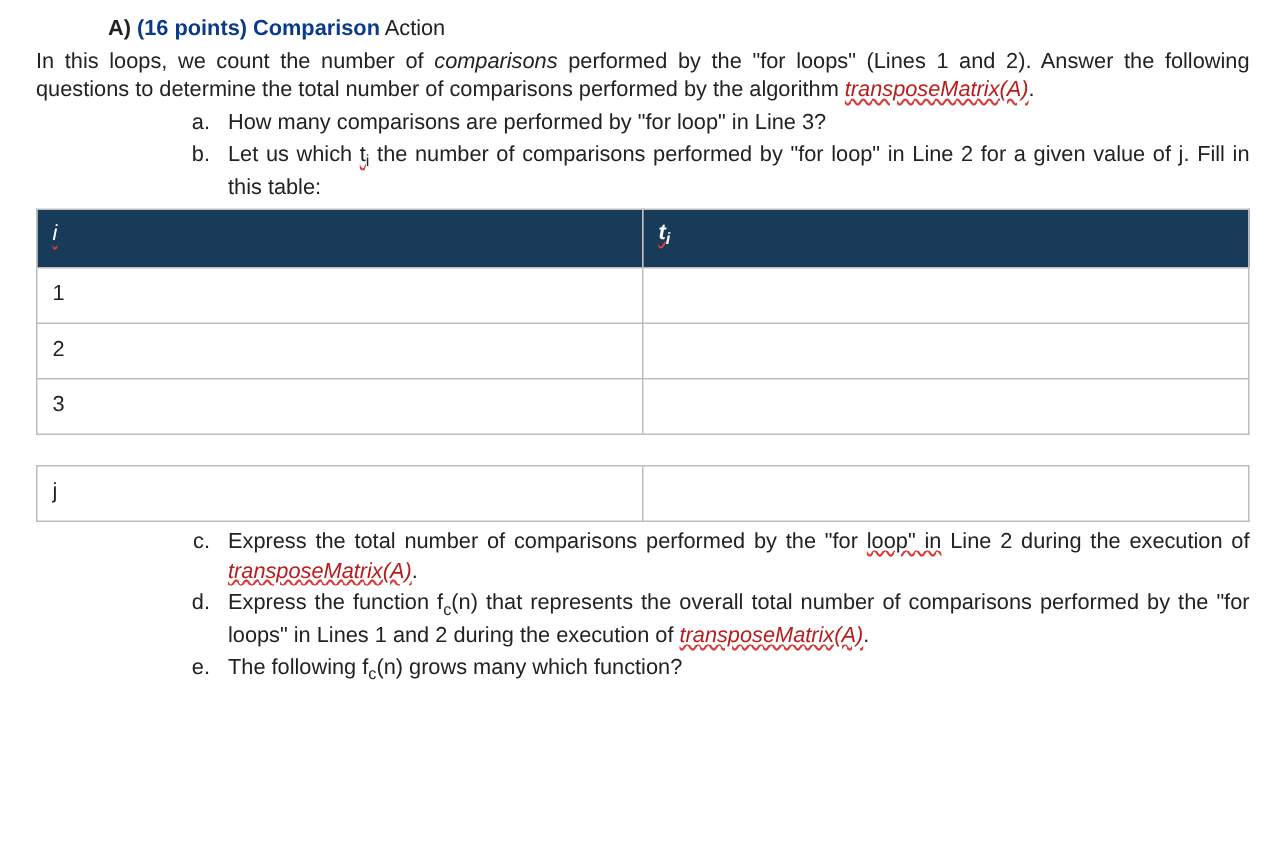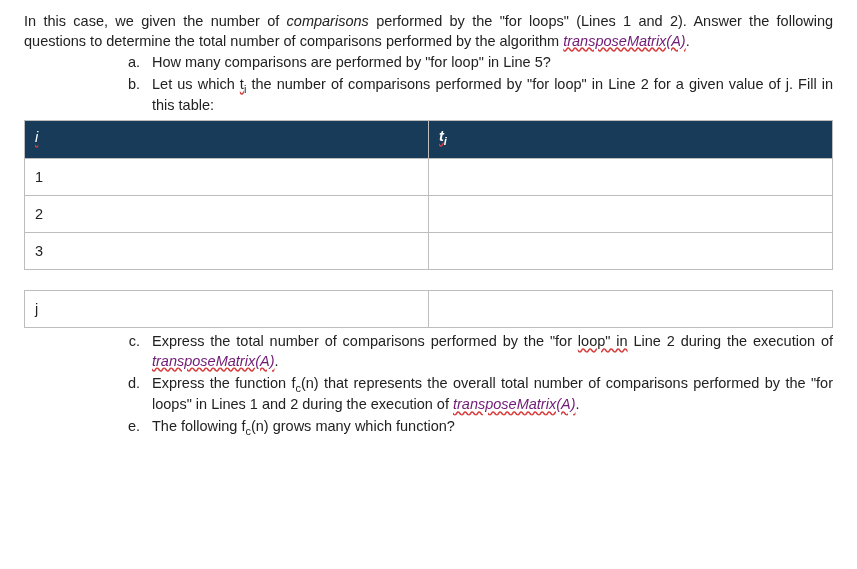--- a/index.html
+++ b/index.html
@@ -20,21 +20,21 @@
     margin-left: 48px;
   }
   .bold { font-weight: bold; }
   .points { color: #0a3a8a; font-weight: bold; }
   .intro {
     text-align: justify;
     margin-top: 2px;
   }
   .func {
     font-style: italic;
-    color: #701a75;
+    color: #b91c1c;
     text-decoration: underline;
     text-decoration-style: wavy;
     text-decoration-color: #d93a3a;
   }
   .sub-list {
     margin: 2px 0 4px 0;
     padding-left: 120px;
   }
   .sub-list li {
     padding-left: 8px;
@@ -89,28 +89,33 @@
     text-decoration-color: #d93a3a;
     color: #222;
   }
   sub { font-size: 0.75em; vertical-align: sub; }
 </style>
 </head>
 <body>
 
 <div class="page">
 
+  <div class="section-title">
+    <span class="bold">A)</span>
+    <span class="points">(16 points)</span>
+    <span class="points">Comparison</span><span> Action</span>
+  </div>
 
   <div class="intro">
-    <span>In this case, we given the number of </span><i>comparisons</i><span> performed by the "for loops" (Lines 1 and 2). Answer the following questions to determine the total number of comparisons performed by the algorithm </span><span class="func">transposeMatrix(A)</span><span>.</span>
+    <span>In this loops, we count the number of </span><i>comparisons</i><span> performed by the "for loops" (Lines 1 and 2). Answer the following questions to determine the total number of comparisons performed by the algorithm </span><span class="func">transposeMatrix(A)</span><span>.</span>
   </div>
 
   <ol type="a" class="sub-list">
     <li>
-      <span>How many comparisons are performed by "for loop" in Line 5?</span>
+      <span>How many comparisons are performed by "for loop" in Line 3?</span>
     </li>
     <li>
       <span>Let us which </span><span class="link-look"><span>t</span><sub>i</sub></span><span> the number of comparisons performed by "for loop" in Line 2 for a given value of j. Fill in this table:</span>
     </li>
   </ol>
 
   <table class="tbl">
     <thead>
       <tr>
         <th style="width:50%;">i</th>

